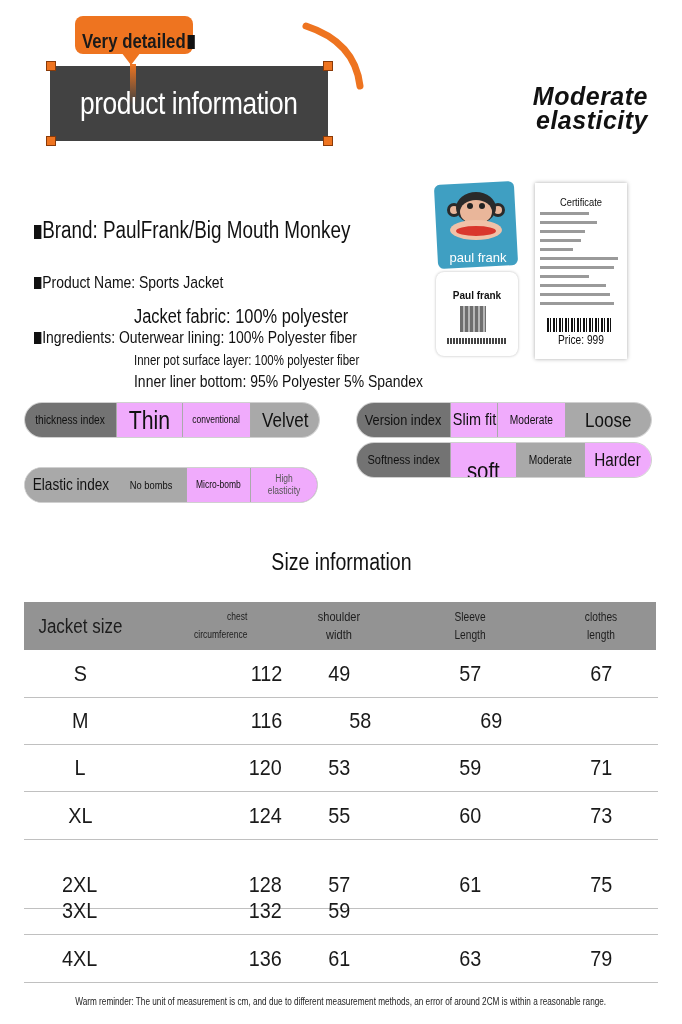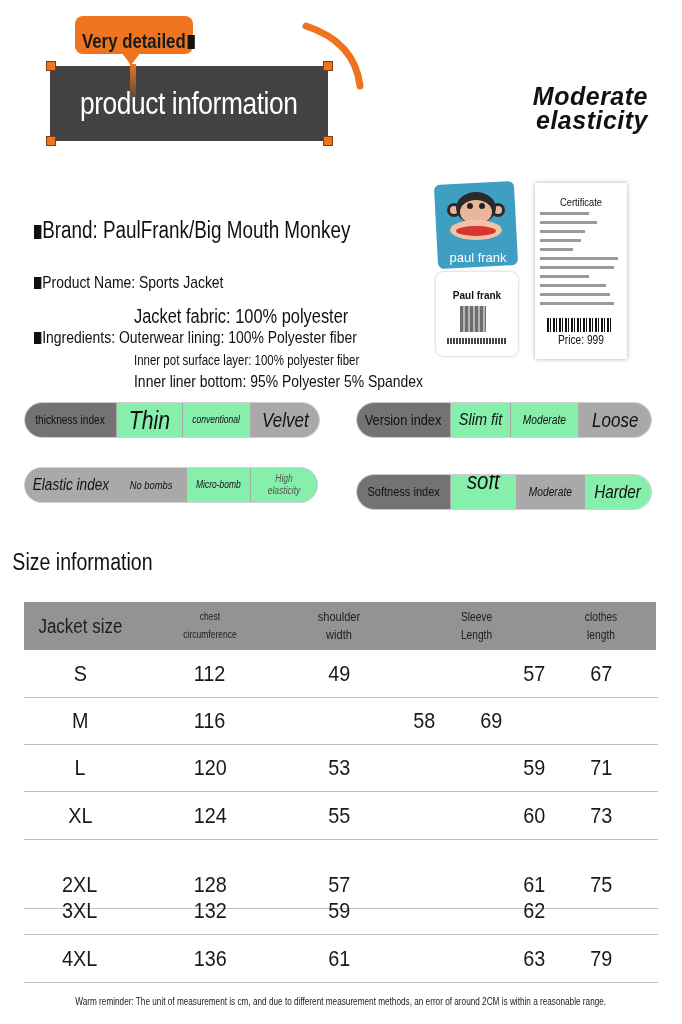--- a/index.html
+++ b/index.html
@@ -38,35 +38,35 @@
   .cert-lines { left: 540px; top: 212px; width: 82px; }
   .cert-line { height: 3px; background: #9a9a9a; margin-bottom: 6px; }
   .barcode { left: 547px; top: 318px; width: 66px; height: 14px; background: repeating-linear-gradient(90deg,#111 0 2px,#fff 2px 3px,#111 3px 4px,#fff 4px 6px); }
   .price { left: 535px; top: 333px; width: 92px; text-align: center; font-size: 12px; transform: scaleX(0.85); }
 
   
   .pill { height: 36px; border-radius: 18px; display: flex; overflow: hidden; border: 1px solid #d0d0d0; background: #eaeaea; }
   .seg { display: flex; align-items: center; justify-content: center; text-align: center; border-right: 1px solid #aaa; line-height: 12px; }
   .seg:last-child { border-right: none; }
   .seg.label { justify-content: center; }
-  .seg.white { background: #86efac; font-style: italic; }
-  .seg.grey { background: #a9a9a9; font-style: italic; }
+  .seg.white { background: #f0abfc; }
+  .seg.grey { background: #a9a9a9; }
   .seg.lgrey { background: #737373; }
   .seg span { display: inline-block; transform: scaleX(0.85); white-space: nowrap; }
 
   
-  .size-title { left: 0; top: 549px; width: 682px; text-align: left; font-size: 23px; }
+  .size-title { left: 0; top: 549px; width: 682px; text-align: center; font-size: 23px; }
   .size-title span { display: inline-block; transform: scaleX(0.85); }
   .thead { left: 24px; top: 602px; width: 632px; height: 48px; background: #939393; display: flex; align-items: center; }
   .th { text-align: center; color: #1d1d1d; }
   .th span { display: inline-block; transform: scaleX(0.85); line-height: 18px; }
   .row { position: absolute; left: 24px; width: 634px; height: 48px; display: flex; align-items: center; border-bottom: 1.5px solid #c0c0c0; }
   .td { text-align: center; font-size: 22px; color: #1a1a1a; }
   .td span { display: inline-block; transform: scaleX(0.9); }
-  .c0 { width: 112px; } .c1 { width: 148px; } .c2 { width: 110px; } .c3 { width: 152px; text-align: right; } .c4 { width: 110px; }
+  .c0 { width: 112px; } .c1 { width: 148px; text-align: right; } .c2 { width: 110px; } .c3 { width: 152px; } .c4 { width: 110px; }
   .reminder { left: 0; top: 996px; width: 682px; text-align: center; font-size: 10px; color: #222; }
   .reminder span { display: inline-block; transform: scaleX(0.82); white-space: nowrap; }
 </style>
 </head>
 <body>
 
 <div class="abs dark-box"></div>
 <div class="abs handle" style="left:46px;top:61px"></div>
 <div class="abs handle" style="left:323px;top:61px"></div>
 <div class="abs handle" style="left:46px;top:136px"></div>
@@ -139,21 +139,21 @@
     </div>
   <div class="seg grey" style="flex:1;font-size:20px">
       <span>Velvet</span>
     </div>
 </div>
 
 <div class="abs pill" style="left:356px;top:402px;width:296px">
   <div class="seg label lgrey" style="width:94px;font-size:15px">
       <span>Version index</span>
     </div>
-  <div class="seg white" style="width:60px;font-size:17px">
+  <div class="seg white" style="width:47px;font-size:17px">
       <span>Slim fit</span>
     </div>
   <div class="seg white" style="width:68px;font-size:12px">
       <span>Moderate</span>
     </div>
   <div class="seg grey" style="flex:1;font-size:20px">
       <span>Loose</span>
     </div>
 </div>
 
@@ -165,25 +165,25 @@
       <span>No bombs</span>
     </div>
   <div class="seg white" style="width:64px;font-size:10px">
       <span>Micro-bomb</span>
     </div>
   <div class="seg white" style="flex:1;font-size:10px;padding:0 6px">
       <span style="white-space:normal;color:#555">High elasticity</span>
     </div>
 </div>
 
-<div class="abs pill" style="left:356px;top:474px;width:296px">
+<div class="abs pill" style="left:356px;top:442px;width:296px">
   <div class="seg label lgrey" style="width:94px;font-size:13px">
       <span>Softness index</span>
     </div>
-  <div class="seg white" style="width:66px;font-size:24px;align-items:flex-start">
+  <div class="seg white" style="width:66px;font-size:24px;align-items:flex-end">
       <span>soft</span>
     </div>
   <div class="seg grey" style="width:68px;font-size:12px">
       <span>Moderate</span>
     </div>
   <div class="seg white" style="flex:1;font-size:18px">
       <span>Harder</span>
     </div>
 </div>
 
@@ -228,21 +228,20 @@
   <div class="td c0"><span>2XL</span></div>
   <div class="td c1"><span>128</span></div>
   <div class="td c2"><span>57</span></div>
   <div class="td c3"><span>61</span></div>
   <div class="td c4"><span>75</span></div>
 </div>
 <div class="row" style="top:887px">
   <div class="td c0"><span>3XL</span></div>
   <div class="td c1"><span>132</span></div>
   <div class="td c2"><span>59</span></div>
-  <div class="td c3"><span>62</span></div>
 </div>
 <div class="row" style="top:935px">
   <div class="td c0"><span>4XL</span></div>
   <div class="td c1"><span>136</span></div>
   <div class="td c2"><span>61</span></div>
   <div class="td c3"><span>63</span></div>
   <div class="td c4"><span>79</span></div>
 </div>
 
 <div class="abs reminder"><span>Warm reminder: The unit of measurement is cm, and due to different measurement methods, an error of around 2CM is within a reasonable range.</span></div>

